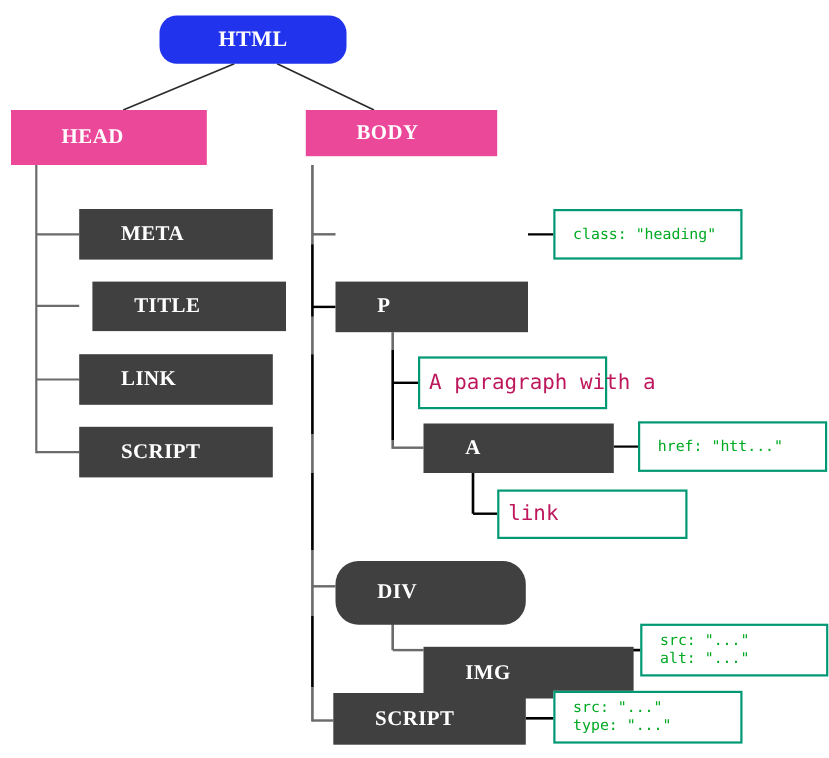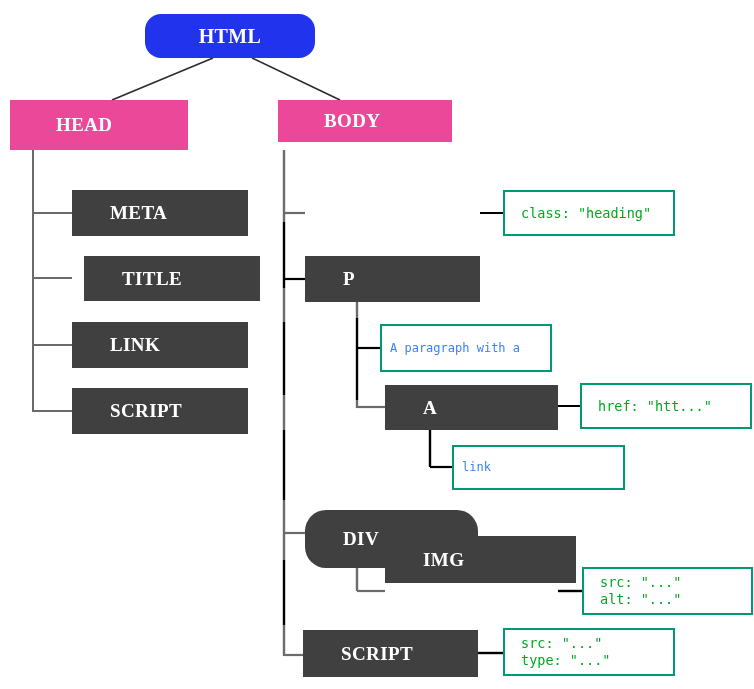--- a/index.html
+++ b/index.html
@@ -57,22 +57,22 @@
     font-family: "DejaVu Sans Mono", "Liberation Mono", monospace;
     font-size: 13.5px;
     color: #00aa22;
     line-height: 17px;
     white-space: pre;
   }
   .attr.textnode {
     padding-left: 8px;
   }
   .attr.textnode span {
-    color: #3b82f6;
-    font-size: 12px;
+    color: #be185d;
+    font-size: 19px;
   }
 </style>
 </head>
 <body>
 
 <div id="canvas">
 
   <svg id="wires" width="754" height="689" viewBox="0 0 754 689">
 
     <line x1="213" y1="58" x2="112" y2="100" stroke="#2b2b2b" stroke-width="1.6"></line>
@@ -154,21 +154,21 @@
   </div>
 
   <div class="node el" style="left:385px; top:385px; width:173px; height:45px;">
     <span>A</span>
   </div>
 
   <div class="node el" style="left:305px; top:510px; width:173px; height:58px;border-radius:21px;">
     <span>DIV</span>
   </div>
 
-  <div class="node el" style="left:385px; top:536px; width:191px; height:47px;">
+  <div class="node el" style="left:385px; top:588px; width:191px; height:47px;">
     <span>IMG</span>
   </div>
 
   <div class="node el" style="left:303px; top:630px; width:175px; height:47px;">
     <span>SCRIPT</span>
   </div>
 
   <div class="attr" style="left:503px; top:190px; width:172px; height:46px;">
     <span>class: "heading"</span>
   </div>

